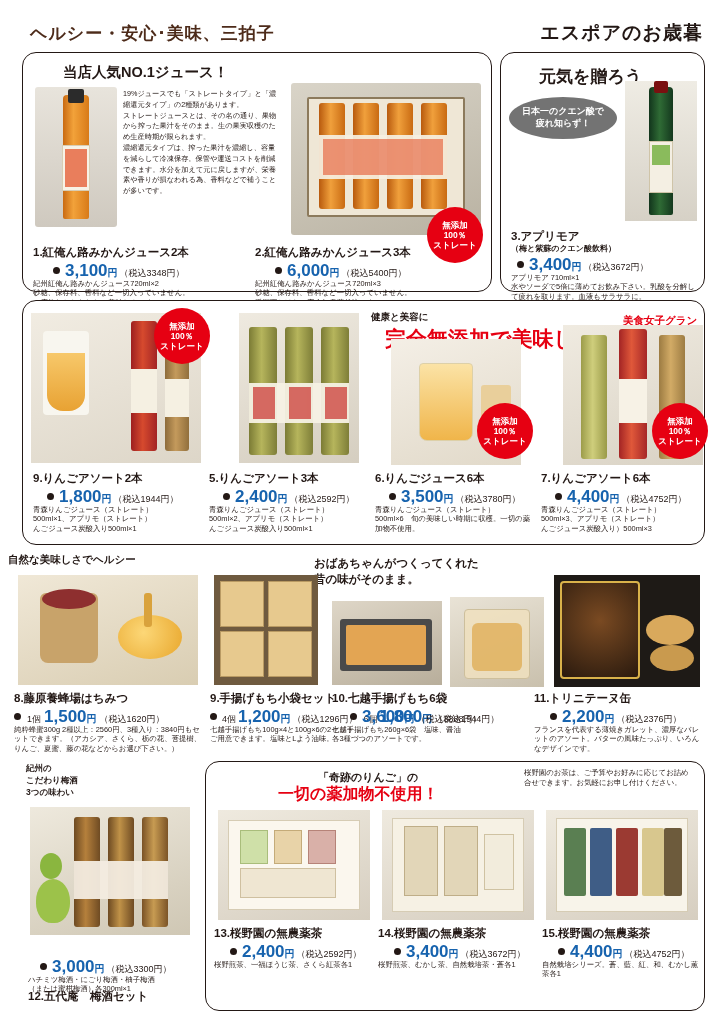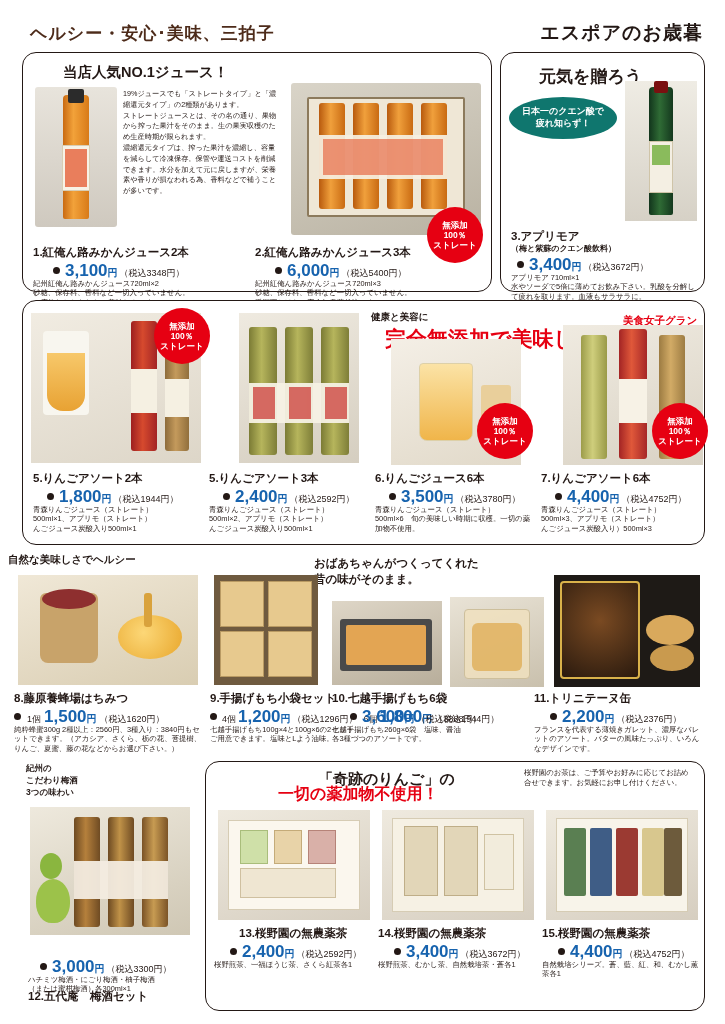--- a/index.html
+++ b/index.html
@@ -149,21 +149,21 @@
       <span class="tax">（税込5400円）</span>
     </div>
     <div class="t desc" style="left:232px; top:226px; width:200px; white-space:pre-wrap;">紀州紅俺ん路みかんジュース720ml×3
 砂糖、保存料、香料など一切入っていません。
 手間暇かけた、完全無農薬栽培です。</div>
   </div>
 
   <div class="panel" id="p2">
     <div class="t" style="left:38px; top:12px; font-size:17px; font-weight:bold; color:#231815;">元気を贈ろう</div>
 
-    <div style="position:absolute; left:8px; top:44px; width:108px; height:42px; background:#0f766e; border-radius:50%; color:#fff; font-size:9px; font-weight:bold; display:flex; align-items:center; justify-content:center; text-align:center; line-height:1.3; white-space:pre-wrap;">日本一のクエン酸で
+    <div style="position:absolute; left:8px; top:44px; width:108px; height:42px; background:#737373; border-radius:50%; color:#fff; font-size:9px; font-weight:bold; display:flex; align-items:center; justify-content:center; text-align:center; line-height:1.3; white-space:pre-wrap;">日本一のクエン酸で
 疲れ知らず！</div>
 
     <div class="photo" style="left:124px; top:28px; width:72px; height:140px; background:linear-gradient(180deg,#efece4,#d6d1c6);">
       <div style="position:absolute;left:24px;top:6px;width:24px;height:128px;background:linear-gradient(90deg,#12351c,#2f6b35 45%,#14381e);border-radius:4px 4px 2px 2px;"></div>
       <div style="position:absolute;left:29px;top:0px;width:14px;height:12px;background:#7a1010;border-radius:2px;"></div>
       <div style="position:absolute;left:24px;top:60px;width:24px;height:52px;background:#f4efe3;border:1px solid #cfc4a8;"></div>
       <div style="position:absolute;left:27px;top:64px;width:18px;height:20px;background:#6fae3a;opacity:.8;"></div>
     </div>
 
     <div class="t ttl" style="left:10px; top:176px;">3.アプリモア</div>
@@ -231,21 +231,21 @@
       <div style="position:absolute;left:90px;top:46px;width:30px;height:54px;background:#e9cf9b;border-radius:3px;"></div>
     </div>
 
     <div class="photo" style="left:540px; top:24px; width:140px; height:140px; background:linear-gradient(160deg,#f0ebe1,#d9d2c4);">
       <div style="position:absolute;left:18px;top:10px;width:26px;height:124px;background:linear-gradient(90deg,#9c9c4a,#cfce7c 45%,#9a9a48);border-radius:3px;"></div>
       <div style="position:absolute;left:56px;top:4px;width:28px;height:130px;background:linear-gradient(90deg,#a32424,#e0583a 45%,#a62727);border-radius:3px;"></div>
       <div style="position:absolute;left:96px;top:10px;width:26px;height:124px;background:linear-gradient(90deg,#9c7b42,#d2ab66 45%,#9d7c43);border-radius:3px;"></div>
       <div style="position:absolute;left:56px;top:54px;width:28px;height:44px;background:#f7f2e6;"></div>
     </div>
 
-    <div class="t ttl" style="left:10px; top:170px;">5.りんごアソート2本</div>
+    <div class="t ttl" style="left:10px; top:170px;">9.りんごアソート2本</div>
     <div class="t price-row" style="left:24px; top:186px;">
       <span class="bullet"></span>
       <span class="yen"><span class="big">1,800</span><span class="unit">円</span></span>
       <span class="tax">（税込1944円）</span>
     </div>
     <div class="t desc" style="left:10px; top:204px; width:160px; white-space:pre-wrap;">青森りんごジュース（ストレート）
 500ml×1、アプリモ（ストレート）
 んごジュース炭酸入り500ml×1</div>
 
     <div class="t ttl" style="left:186px; top:170px;">5.りんごアソート3本</div>
@@ -370,21 +370,21 @@
     <div class="t price-row" style="left:18px; top:196px;">
       <span class="bullet"></span>
       <span class="yen"><span class="big">3,000</span><span class="unit">円</span></span>
       <span class="tax">（税込3300円）</span>
     </div>
     <div class="t desc" style="left:6px; top:214px; width:168px; white-space:pre-wrap;">ハチミツ梅酒・にごり梅酒・柚子梅酒
 （または蜜柑梅酒）各300ml×1</div>
   </div>
 
   <div class="panel" id="p6">
-    <div class="t" style="left:112px; top:8px; font-size:15px; font-weight:bold;">「奇跡のりんご」の</div>
+    <div class="t" style="left:112px; top:8px; font-size:11px; font-weight:bold;">「奇跡のりんご」の</div>
     <div class="t redttl" style="left:72px; top:22px; font-size:16px;">一切の薬加物不使用！</div>
     <div class="t desc" style="left:318px; top:6px; width:172px; line-height:1.4;">桜野園のお茶は、ご予算やお好みに応じてお詰め合せできます。お気軽にお申し付けください。</div>
 
     <div class="photo" style="left:12px; top:48px; width:152px; height:110px; background:linear-gradient(160deg,#efeadf,#d6cec0);">
       <div style="position:absolute;left:10px;top:10px;width:132px;height:90px;background:#fbf7ee;border:1px solid #d6ccb4;"></div>
       <div style="position:absolute;left:22px;top:20px;width:28px;height:34px;background:#cfe0a8;border:1px solid #a9bd7b;"></div>
       <div style="position:absolute;left:56px;top:20px;width:28px;height:34px;background:#e8d3a8;border:1px solid #c4ab79;"></div>
       <div style="position:absolute;left:90px;top:20px;width:28px;height:34px;background:#d9b0a8;border:1px solid #b68378;"></div>
       <div style="position:absolute;left:22px;top:58px;width:96px;height:30px;background:#efe6d2;border:1px solid #cfc0a0;"></div>
     </div>
@@ -398,21 +398,21 @@
 
     <div class="photo" style="left:340px; top:48px; width:152px; height:110px; background:linear-gradient(160deg,#efeadf,#d6cec0);">
       <div style="position:absolute;left:10px;top:8px;width:132px;height:94px;background:#f8f4ea;border:1px solid #d6ccb4;"></div>
       <div style="position:absolute;left:18px;top:18px;width:22px;height:68px;background:#5a7f52;border-radius:2px;"></div>
       <div style="position:absolute;left:44px;top:18px;width:22px;height:68px;background:#3f5d86;border-radius:2px;"></div>
       <div style="position:absolute;left:70px;top:18px;width:22px;height:68px;background:#9b3a32;border-radius:2px;"></div>
       <div style="position:absolute;left:96px;top:18px;width:22px;height:68px;background:#d8c78e;border-radius:2px;"></div>
       <div style="position:absolute;left:118px;top:18px;width:18px;height:68px;background:#6d5b3c;border-radius:2px;"></div>
     </div>
 
-    <div class="t ttl" style="left:8px; top:164px;margin-left:25px;">13.桜野園の無農薬茶</div>
+    <div class="t ttl" style="left:8px; top:164px;">13.桜野園の無農薬茶</div>
     <div class="t price-row" style="left:24px; top:180px;">
       <span class="bullet"></span>
       <span class="yen"><span class="big">2,400</span><span class="unit">円</span></span>
       <span class="tax">（税込2592円）</span>
     </div>
     <div class="t desc" style="left:8px; top:198px; width:156px; white-space:pre-wrap;">桜野煎茶、一福ほうじ茶、さくら紅茶各1</div>
 
     <div class="t ttl" style="left:172px; top:164px;">14.桜野園の無農薬茶</div>
     <div class="t price-row" style="left:188px; top:180px;">
       <span class="bullet"></span>

